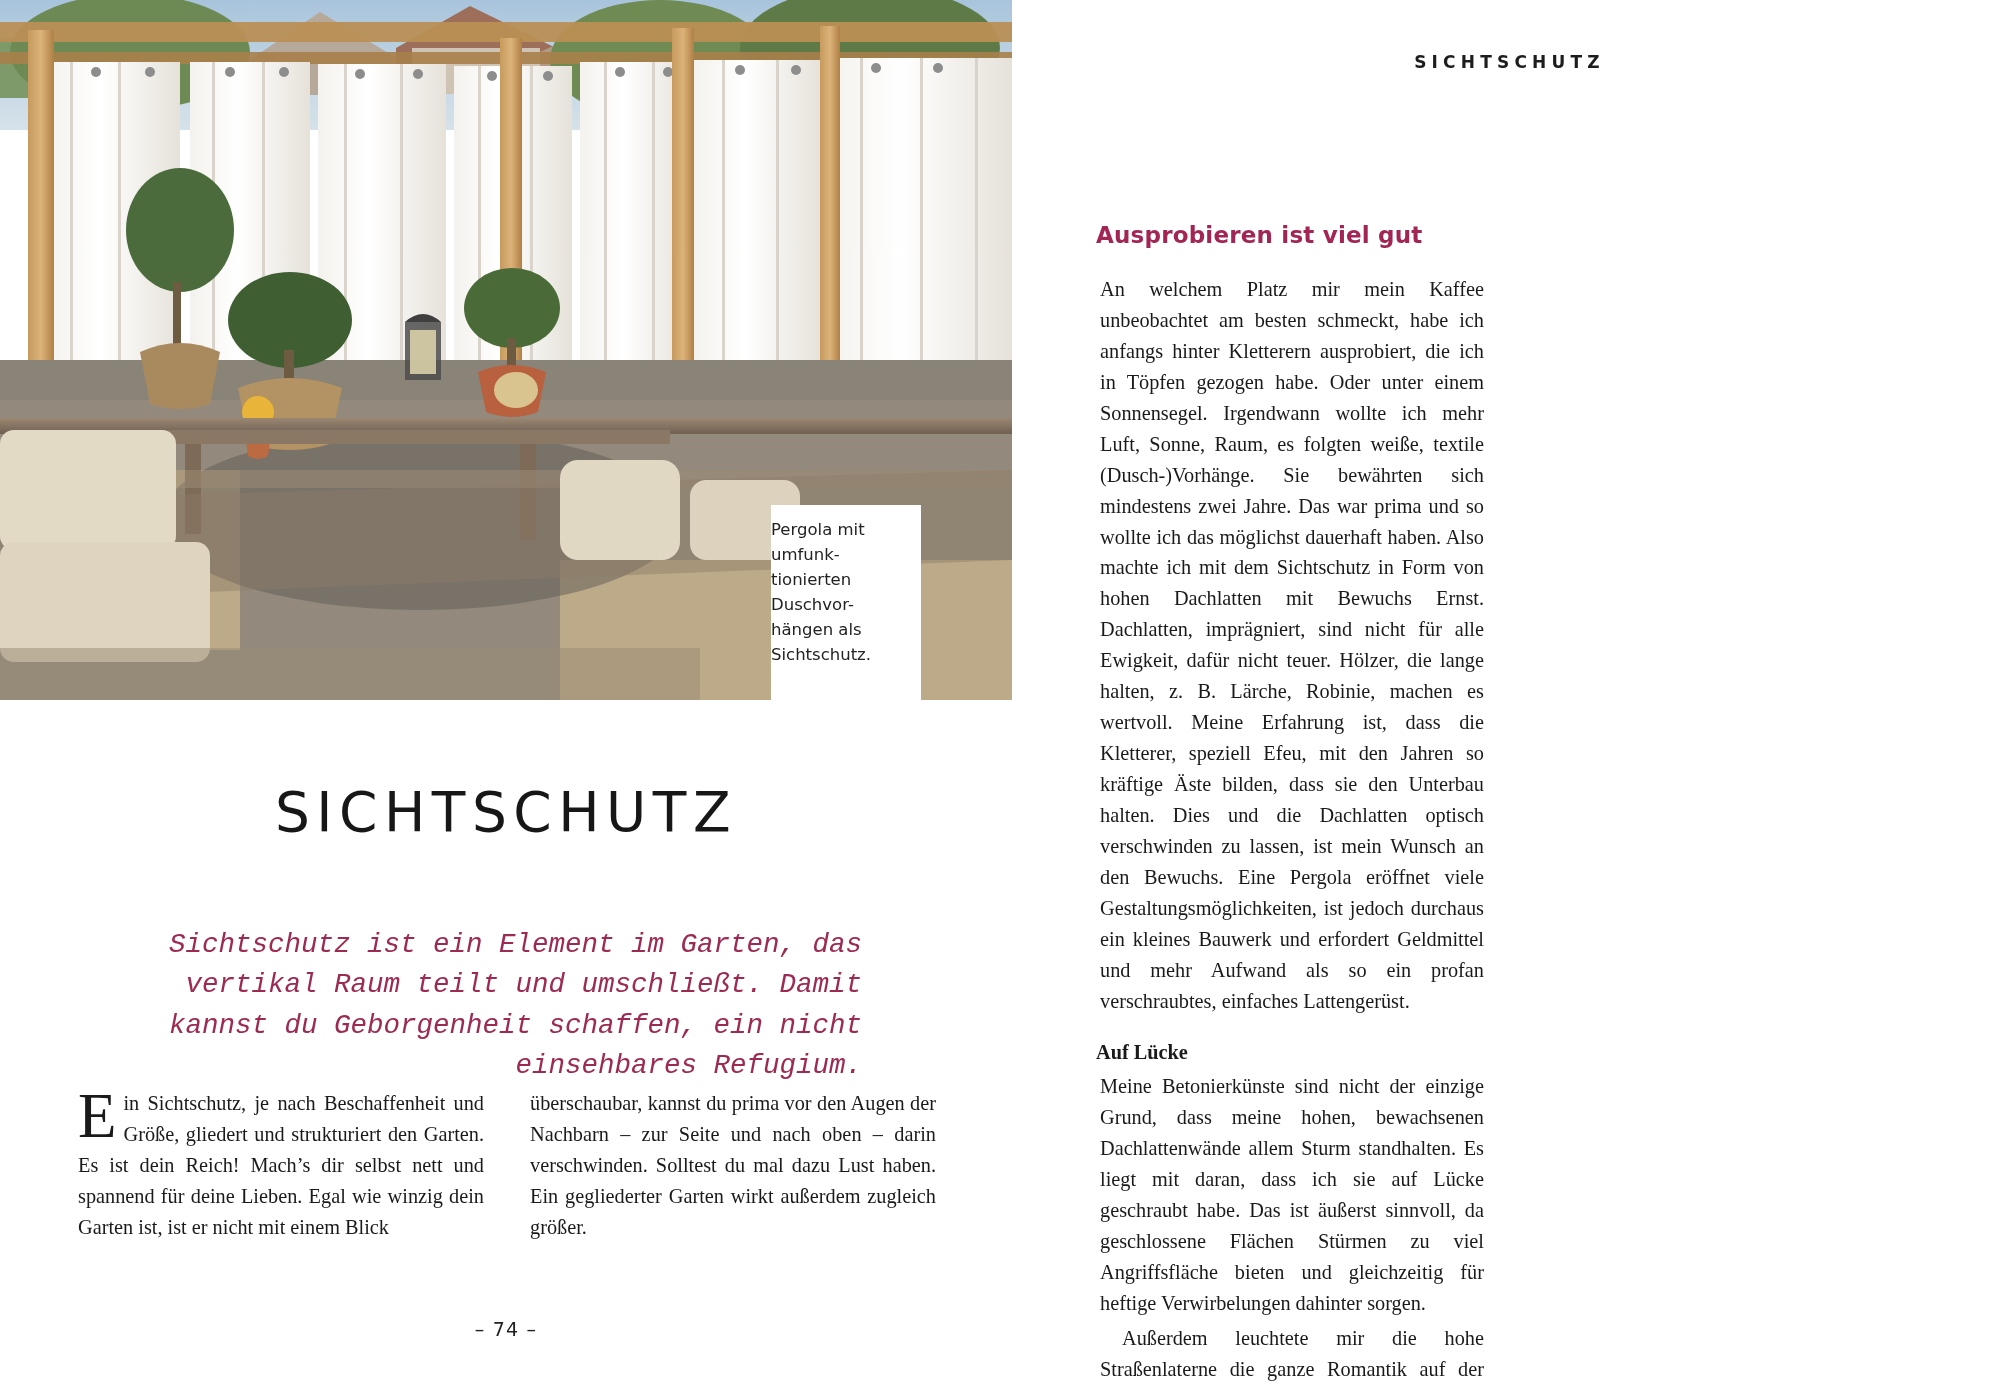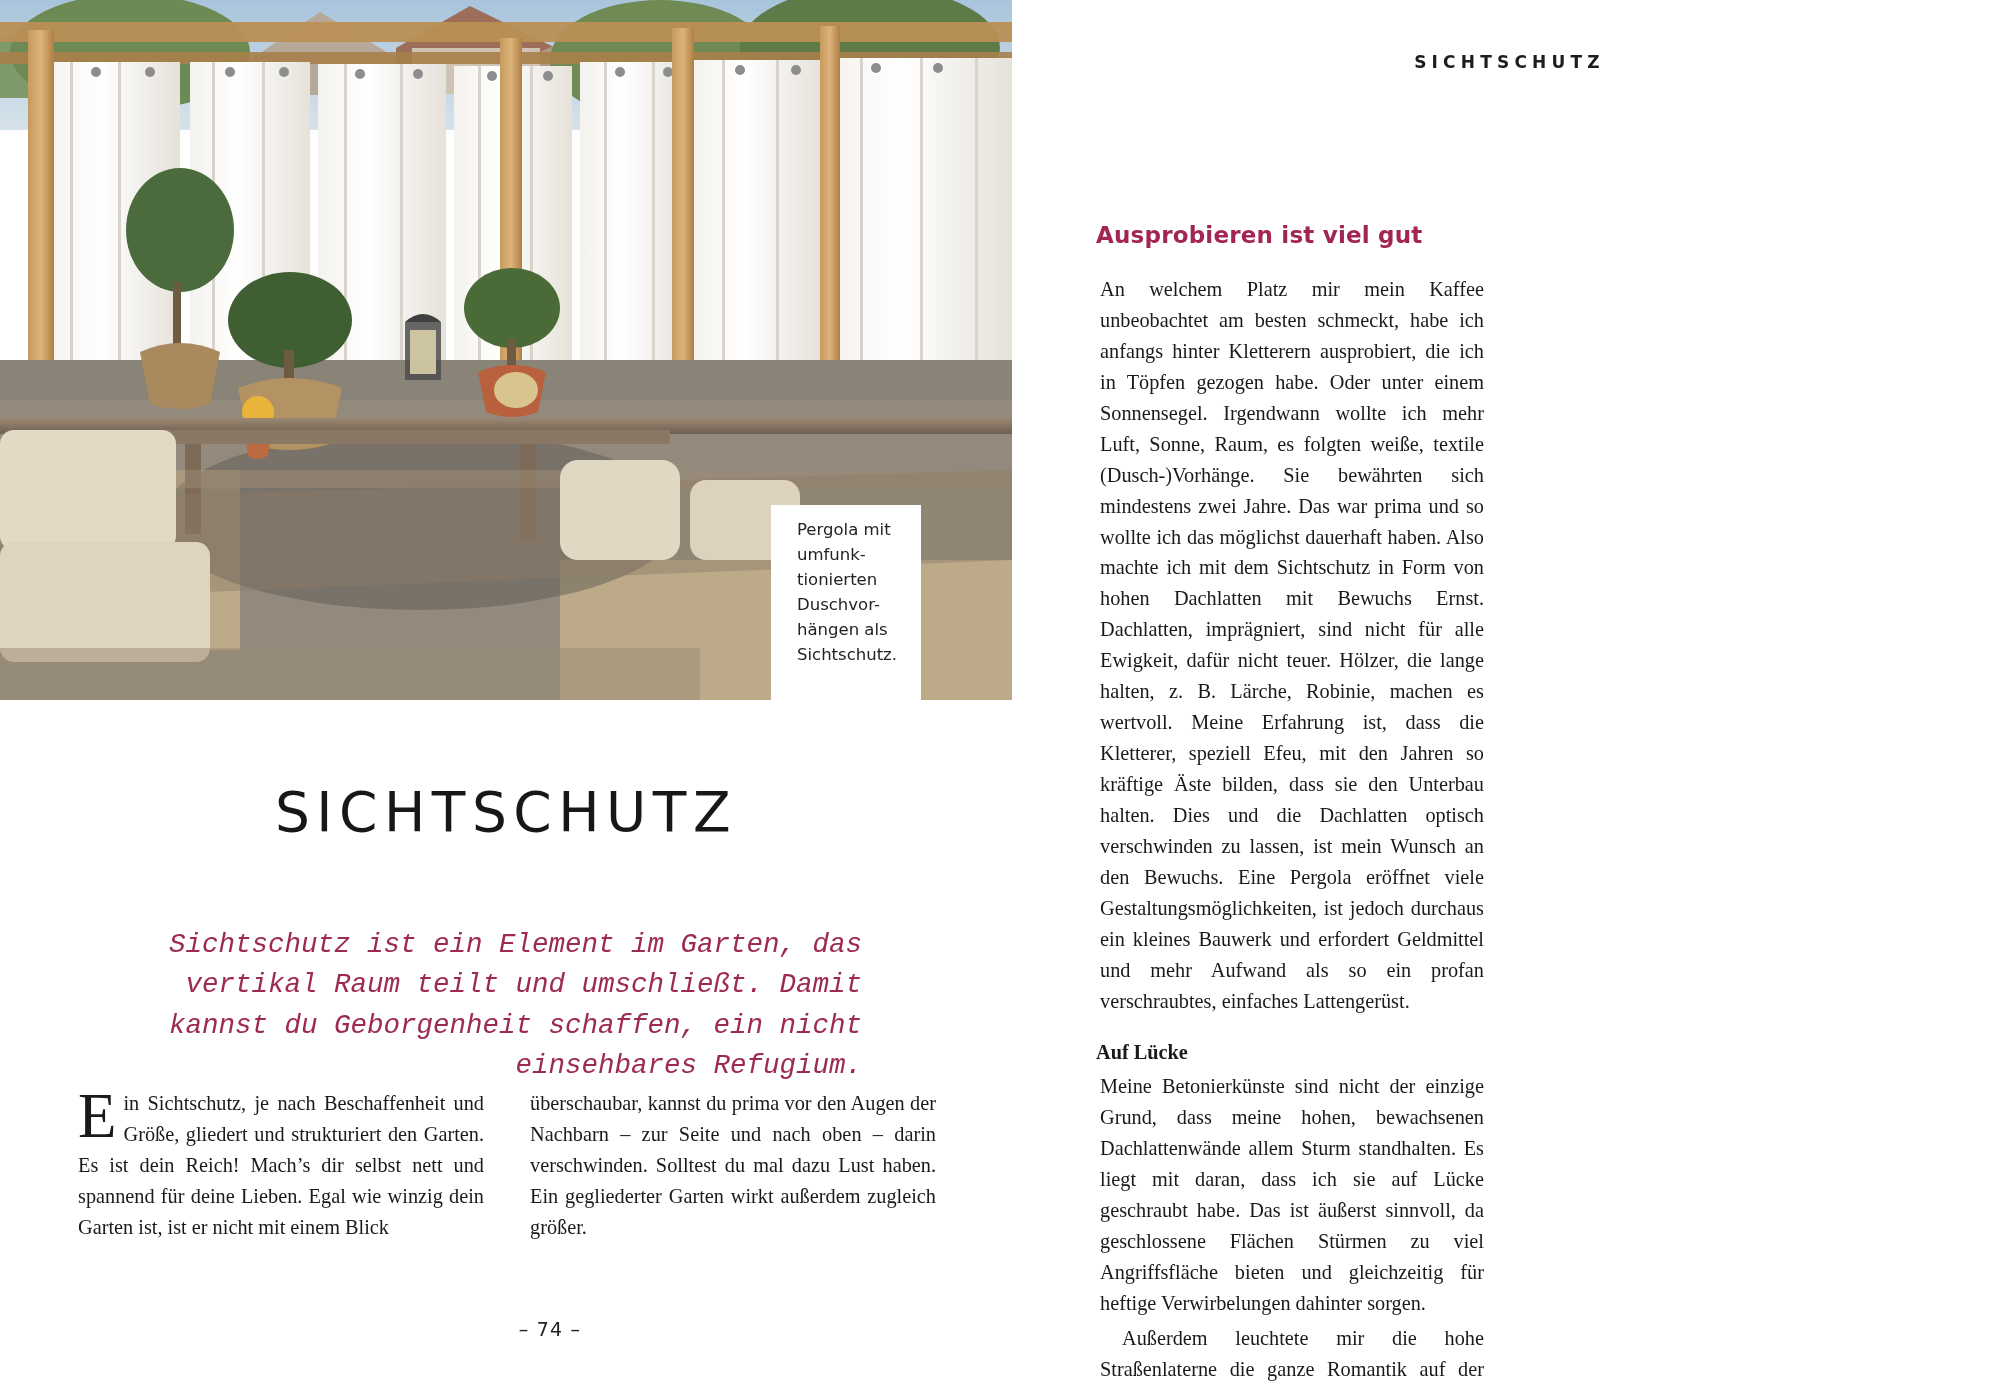--- a/index.html
+++ b/index.html
@@ -5,38 +5,38 @@
   html,body{margin:0;padding:0;background:#fff;}
   body{width:2007px;height:1387px;overflow:hidden;font-family:"Liberation Serif",serif;color:#1a1a1a;}
   .spread{position:relative;width:2007px;height:1387px;background:#ffffff;}
 
   
   .page-left{position:absolute;left:0;top:0;width:1012px;height:1387px;}
   .hero-photo{position:absolute;left:0;top:0;width:1012px;height:700px;overflow:hidden;}
   .hero-canvas{position:absolute;inset:0;}
 
   .caption-box{position:absolute;left:771px;top:505px;width:150px;height:195px;background:#ffffff;
-      padding:12px 14px 0 26px;box-sizing:border-box;}
+      padding:12px 14px 0 0;box-sizing:border-box;}
   .caption-box p{margin:0;font-family:"DejaVu Sans",sans-serif;font-size:16.5px;line-height:1.52;color:#222;}
 
   .chapter-title{position:absolute;left:0;top:780px;width:1012px;text-align:center;
       font-family:"DejaVu Sans",sans-serif;font-weight:400;font-size:55px;letter-spacing:6.5px;color:#171717;}
 
   .intro{position:absolute;left:150px;top:925px;width:712px;text-align:right;
       font-family:Liberation Mono, monospace;font-style:italic;font-size:27.5px;line-height:1.47;color:#9d2a52;}
 
   .cols{position:absolute;left:78px;top:1088px;width:858px;height:190px;
       display:flex;gap:46px;}
   .col{width:406px;}
   .col p{margin:0;font-size:20.3px;line-height:1.525;text-align:justify;
       hyphens:manual;font-family:"Liberation Serif",serif;}
   .dropcap{float:left;font-size:63px;line-height:0.82;padding:3px 7px 0 0;font-family:"Liberation Serif",serif;}
 
   .folio{position:absolute;top:1318px;width:100%;text-align:center;
-      font-family:"DejaVu Sans",sans-serif;font-size:19px;letter-spacing:1.2px;color:#222;padding-left:44px;}
+      font-family:"DejaVu Sans",sans-serif;font-size:19px;letter-spacing:1.2px;color:#222;}
 
   
   .page-right{position:absolute;left:1012px;top:0;width:995px;height:1387px;}
   .runhead{position:absolute;top:52px;width:995px;text-align:center;
       font-family:"DejaVu Sans",sans-serif;font-size:17px;font-weight:600;letter-spacing:5.2px;color:#1d1d1d;}
 
   .r-head{position:absolute;left:84px;top:222px;width:390px;
       font-family:"DejaVu Sans",sans-serif;font-weight:700;font-size:23px;color:#a32553;letter-spacing:.2px;}
 
   .r-col{position:absolute;left:84px;top:270px;width:392px;}

